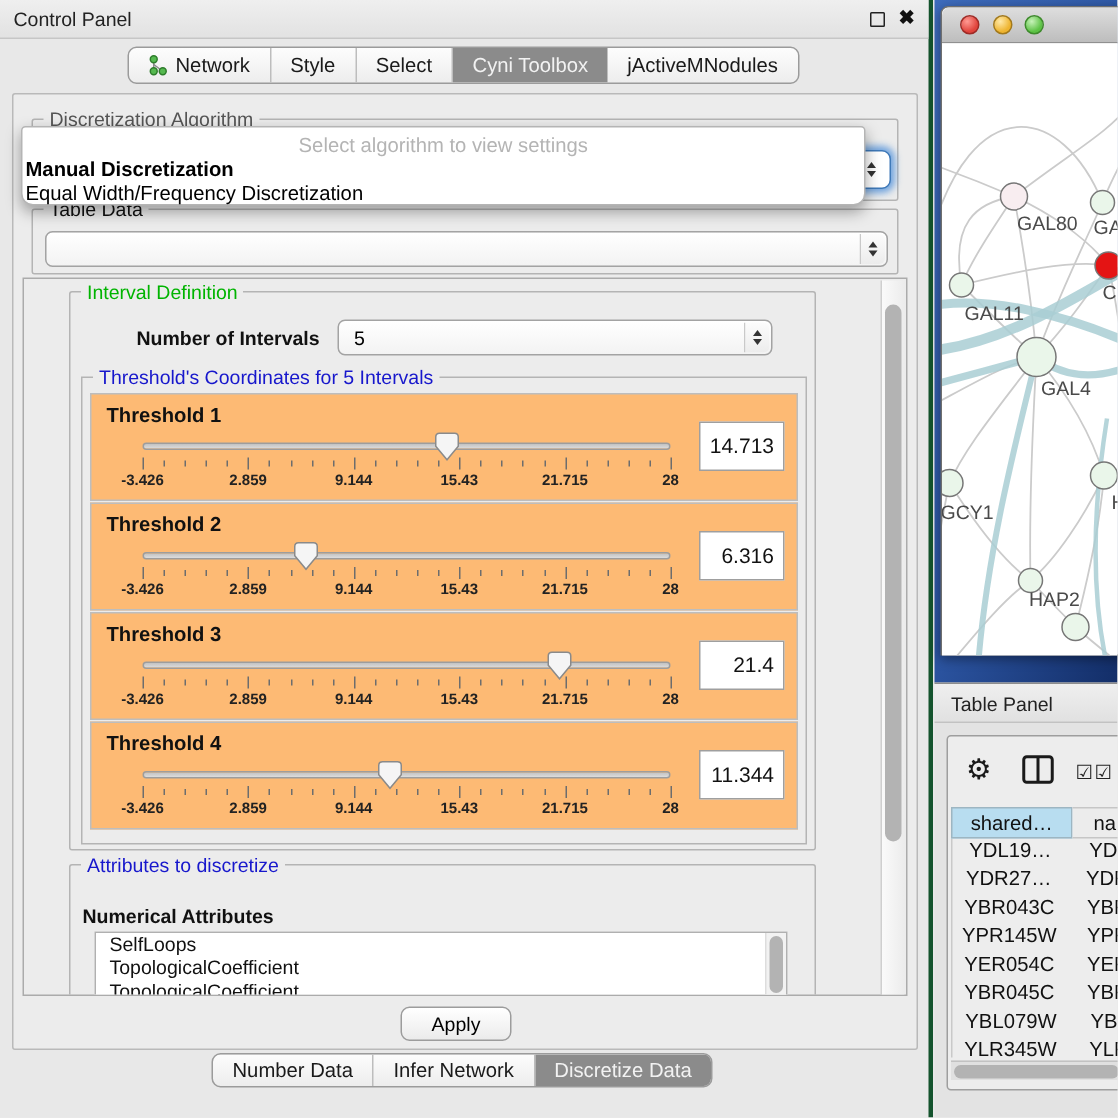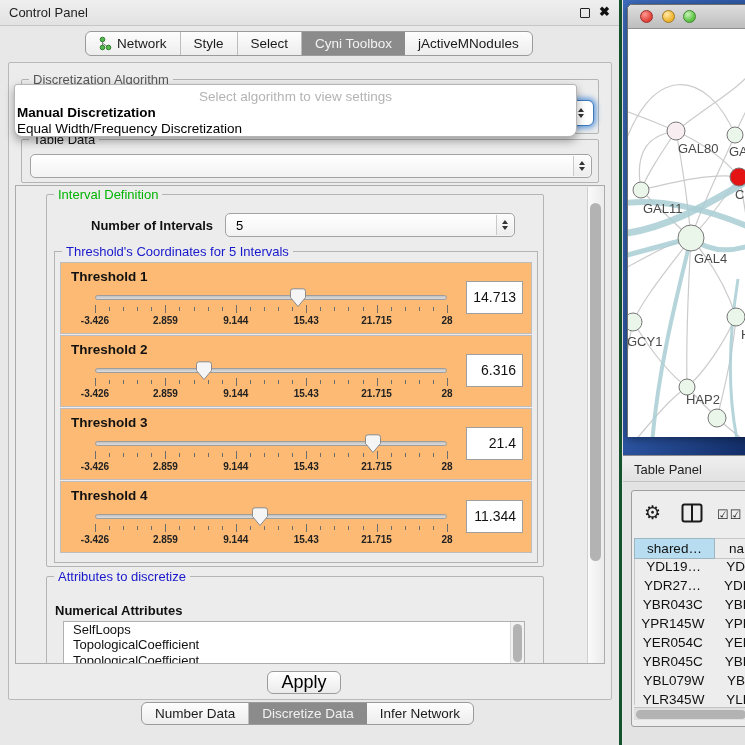--- a/index.html
+++ b/index.html
@@ -69,21 +69,21 @@
   .thumb { position:absolute; top:1px; transform:translateX(-50%); }
   .valuebox { position:absolute; right:8px; top:18px; width:57px; height:33px; background:#fff; border:1px solid #9f9f9f; font-size:14px; text-align:right; line-height:31px; padding-right:6px; }
 
   .attr-group { left:30px; top:390px; width:498px; height:105px; }
   .attr-sub { position:absolute; left:8px; top:26px; font-weight:bold; font-size:13px; }
   .attr-list { position:absolute; left:16px; top:44px; width:462px; height:45px; background:#fff; border:1px solid #b0b0b0; overflow:hidden; }
   .attr-item { font-size:13px; line-height:15.4px; padding-left:9px; white-space:nowrap; }
   .attr-scroll { position:absolute; right:0px; top:0px; width:14px; height:43px; background:#f2f2f2; border-left:1px solid #ddd; }
   .attr-scroll .vthumb { position:absolute; left:2px; top:2px; width:9px; height:38px; background:#b3b3b3; border-radius:5px; }
 
-  .apply-btn { position:absolute; left:258px; top:608px; width:74px; height:23px; background:linear-gradient(#ffffff,#ebebeb); border:1px solid #9c9c9c; border-radius:6px; font-size:18px; font-family:"Liberation Sans",sans-serif; text-align:center; line-height:21px; }
+  .apply-btn { position:absolute; left:258px; top:608px; width:74px; height:23px; background:linear-gradient(#ffffff,#ebebeb); border:1px solid #9c9c9c; border-radius:6px; font-size:13px; font-family:"Liberation Sans",sans-serif; text-align:center; line-height:21px; }
 
   
   .desktop { position:absolute; left:623px; top:0; width:122px; height:455px; background:linear-gradient(110deg, var(--desktop_a) 0%, #2c55a2 55%, var(--desktop_b) 100%); }
   .net-window { position:absolute; left:4px; top:4px; width:130px; height:433px; background:#fff; border:1px solid #6f6f6f; border-radius:5px 5px 0 0; box-shadow:0 2px 8px rgba(0,0,0,.4); }
   .net-titlebar { position:absolute; left:0; top:0; width:100%; height:24px; background:linear-gradient(#dedede,#bdbdbd); border-bottom:1px solid #909090; border-radius:5px 5px 0 0; }
   .light { position:absolute; top:5px; width:13px; height:13px; border-radius:50%; }
   .light.red { left:12px; background:radial-gradient(circle at 35% 30%, #ff9a93, #e0443c 65%); border:1px solid #9e2b26; }
   .light.yellow { left:34px; background:radial-gradient(circle at 35% 30%, #ffe9a8, #eeb42f 65%); border:1px solid #a2791c; }
   .light.green { left:55px; background:radial-gradient(circle at 35% 30%, #c7f2b9, #5cc244 65%); border:1px solid #3e8a2c; }
   .net-canvas { position:absolute; left:0; top:24px; width:128px; height:408px; overflow:hidden; background:#fff; }
@@ -367,25 +367,25 @@
       </div>
     </div>
 
     <button class="apply-btn">Apply</button>
   </div>
 
   <div class="tabstrip bottom" id="bottom-tabs">
       <div class="tab">
         <span>Number Data</span>
       </div>
+      <div class="tab">
+        <span>Infer Network</span>
+      </div>
       <div class="tab sel">
         <span>Discretize Data</span>
-      </div>
-      <div class="tab">
-        <span>Infer Network</span>
       </div>
     </div>
 
   <div class="popup">
     <div class="hint">Select algorithm to view settings</div>
     <div id="popup-items">
         <div class="pitem b" style="top: 20px;">Manual Discretization</div>
         <div class="pitem" style="top: 36px;">Equal Width/Frequency Discretization</div>
       </div>
   </div>

